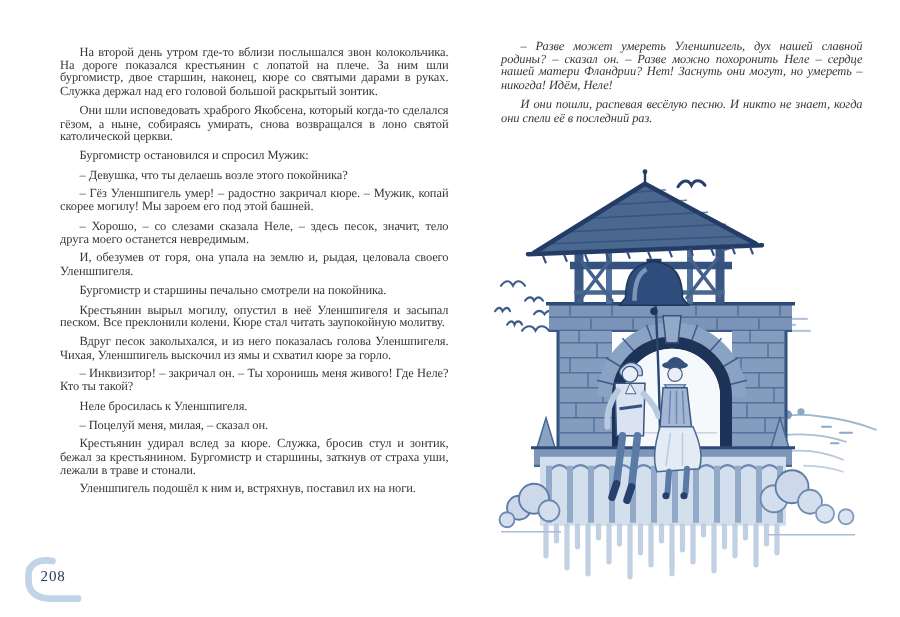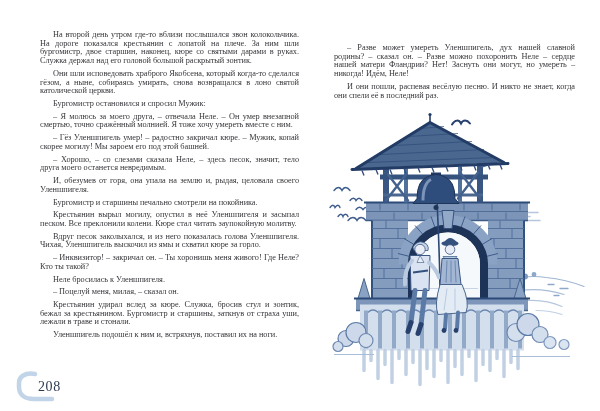--- a/index.html
+++ b/index.html
@@ -11,39 +11,39 @@
   .page{position:absolute;top:0;height:411px;}
   .page-left{left:0;width:305px;}
   .page-right{left:305px;width:295px;}
   .text-col{
     position:absolute;color:#36363b;
     font-size:8.3px;line-height:8.72px;text-align:justify;
     letter-spacing:-0.05px;
   }
   .text-col p{margin:4px;text-indent:13px;}
   .left-col{left:36px;top:27px;width:267px;}
-  .right-col{left:25px;top:40px;width:249px;}
+  .right-col{left:25px;top:23px;width:249px;font-style:italic;}
   .illustration{position:absolute;left:23px;top:110px;width:260px;height:295px;}
   .illustration svg{width:100%;height:100%;display:block;}
   .corner-ornament{position:absolute;left:14px;top:370px;width:60px;height:36px;}
   .corner-ornament svg{position:absolute;left:0;top:0;width:60px;height:36px;}
   .page-number{
-    position:absolute;left:24px;top:9px;
-    font-size:14px;color:#2e3a52;letter-spacing:.6px;
+    position:absolute;left:13px;top:9px;
+    font-size:10px;color:#2e3a52;letter-spacing:.6px;
   }
 </style>
 </head>
 <body>
 
 <div class="page page-left">
   <div class="text-col left-col">
       <p>На второй день утром где-то вблизи послышался звон колокольчика. На дороге показался крестьянин с лопатой на плече. За ним шли бургомистр, двое старшин, наконец, кюре со святыми дарами в руках. Служка держал над его головой большой раскрытый зонтик.</p>
       <p>Они шли исповедовать храброго Якобсена, который когда-то сделался гёзом, а ныне, собираясь умирать, снова возвращался в лоно святой католической церкви.</p>
       <p>Бургомистр остановился и спросил Мужик:</p>
-      <p>– Я молюсь за моего друга, – отвечала Неле. – Он умер внезапной смертью, точно сражённый молнией. Я тоже хочу умереть вместе с ним.</p>
+      <p>– Девушка, что ты делаешь возле этого покойника?</p>
       <p>– Гёз Уленшпигель умер! – радостно закричал кюре. – Мужик, копай скорее могилу! Мы зароем его под этой башней.</p>
       <p>– Хорошо, – со слезами сказала Неле, – здесь песок, значит, тело друга моего останется невредимым.</p>
       <p>И, обезумев от горя, она упала на землю и, рыдая, целовала своего Уленшпигеля.</p>
       <p>Бургомистр и старшины печально смотрели на покойника.</p>
       <p>Крестьянин вырыл могилу, опустил в неё Уленшпигеля и засыпал песком. Все преклонили колени. Кюре стал читать заупокойную молитву.</p>
       <p>Вдруг песок заколыхался, и из него показалась голова Уленшпигеля. Чихая, Уленшпигель выскочил из ямы и схватил кюре за горло.</p>
       <p>– Инквизитор! – закричал он. – Ты хоронишь меня живого! Где Неле? Кто ты такой?</p>
       <p>Неле бросилась к Уленшпигеля.</p>
       <p>– Поцелуй меня, милая, – сказал он.</p>
       <p>Крестьянин удирал вслед за кюре. Служка, бросив стул и зонтик, бежал за крестьянином. Бургомистр и старшины, заткнув от страха уши, лежали в траве и стонали.</p>

